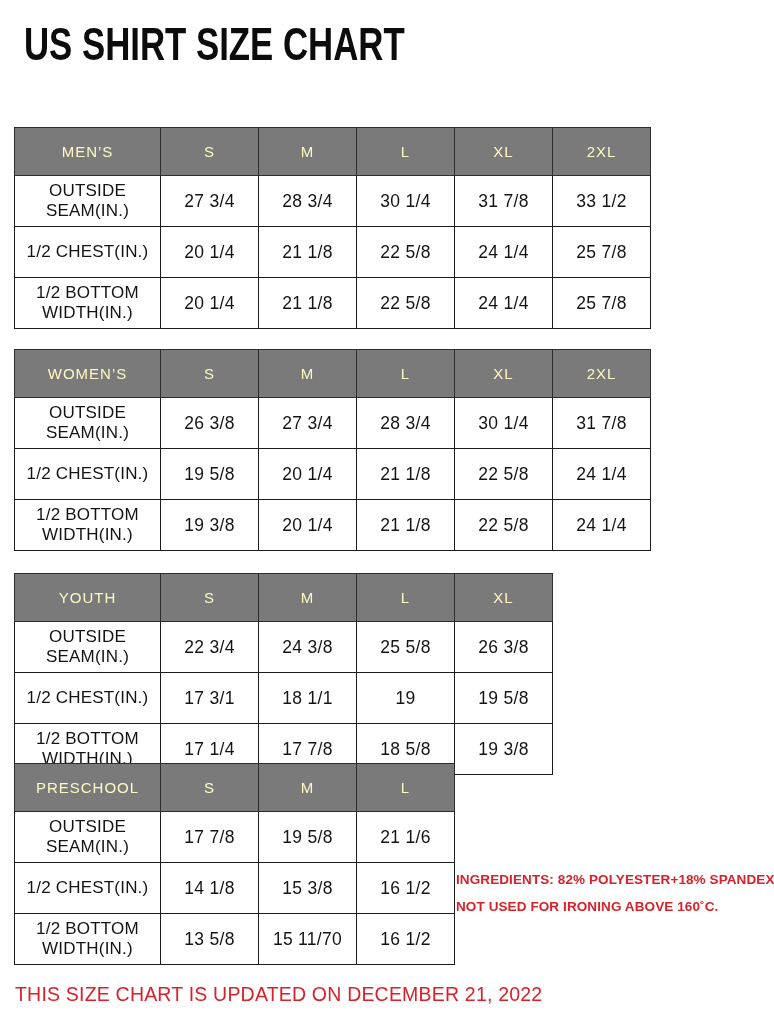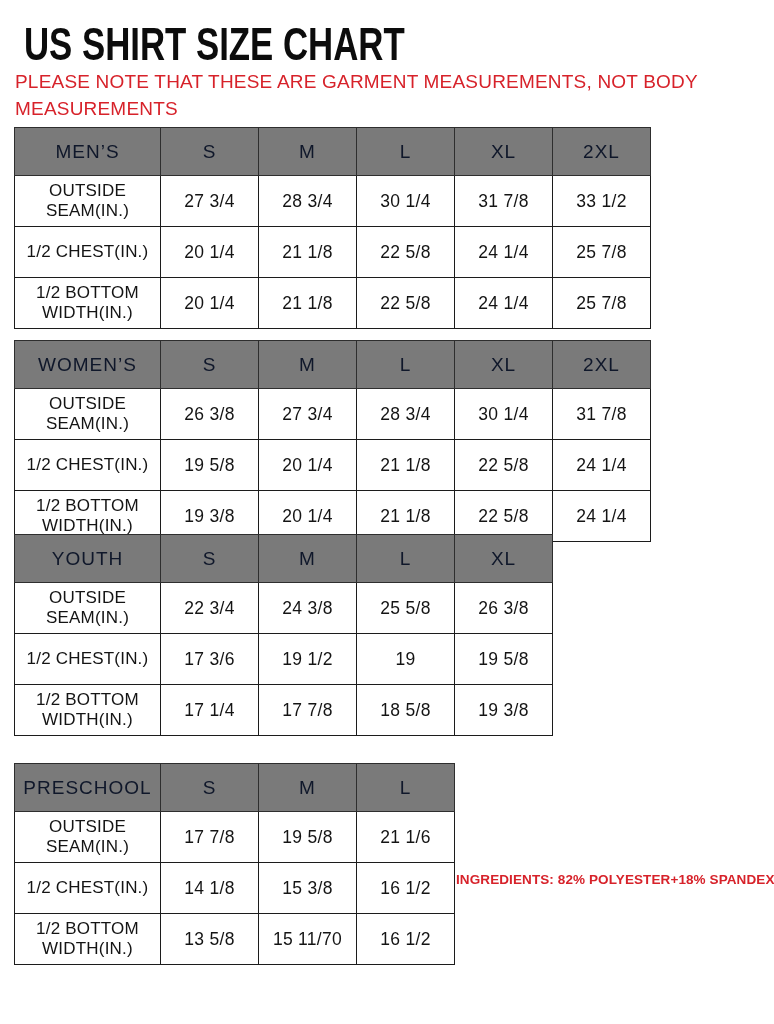--- a/index.html
+++ b/index.html
@@ -29,32 +29,32 @@
     font-size:19px;line-height:1.42;
     letter-spacing:0.2px;
   }
   .size-table{
     position:absolute;left:14px;
     border-collapse:collapse;
     table-layout:fixed;
     background:#ffffff;
   }
   .t-mens{top:127px;}
-  .t-womens{top:340px;}
-  .t-youth{top:534px;}
+  .t-womens{top:349px;}
+  .t-youth{top:573px;}
   .t-preschool{top:763px;}
   .size-table th,.size-table td{
     border:1px solid var(--border-dark);
     text-align:center;vertical-align:middle;
   }
   .size-table th{
     width:98px;height:48px;
     background:var(--header-gray);
-    color:#0f172a;
-    font-size:19px;font-weight:normal;
+    color:#fef9c3;
+    font-size:15px;font-weight:normal;
     letter-spacing:1px;
     border-color:#2e2e2e;
   }
   .size-table th.cat{width:146px;}
   .size-table td{
     height:51px;
     color:#141414;
     font-size:17.5px;
     letter-spacing:0.3px;
   }
@@ -81,21 +81,20 @@
     white-space:nowrap;
   }
 </style>
 </head>
 <body>
 
 <div id="page">
 
   <div class="title">US SHIRT SIZE CHART</div>
 
-  <div class="note">PLEASE NOTE THAT THESE ARE GARMENT MEASUREMENTS, NOT BODY MEASUREMENTS</div>
 
   <table class="size-table t-mens">
     <thead>
       <tr>
         <th class="cat">MEN’S</th>
         <th>S</th>
         <th>M</th>
         <th>L</th>
         <th>XL</th>
         <th>2XL</th>
@@ -181,22 +180,22 @@
     <tbody>
       <tr>
         <td class="lbl">OUTSIDE SEAM(IN.)</td>
         <td>22 3/4</td>
         <td>24 3/8</td>
         <td>25 5/8</td>
         <td>26 3/8</td>
       </tr>
       <tr>
         <td class="lbl">1/2 CHEST(IN.)</td>
-        <td>17 3/6</td>
-        <td>19 1/2</td>
+        <td>17 3/1</td>
+        <td>18 1/1</td>
         <td>19</td>
         <td>19 5/8</td>
       </tr>
       <tr>
         <td class="lbl">1/2 BOTTOM WIDTH(IN.)</td>
         <td>17 1/4</td>
         <td>17 7/8</td>
         <td>18 5/8</td>
         <td>19 3/8</td>
       </tr>
@@ -229,16 +228,18 @@
         <td class="lbl">1/2 BOTTOM WIDTH(IN.)</td>
         <td>13 5/8</td>
         <td>15 11/70</td>
         <td>16 1/2</td>
       </tr>
     </tbody>
   </table>
 
   <div class="ingredients">
     <div>INGREDIENTS: 82% POLYESTER+18% SPANDEX.</div>
+    <div>NOT USED FOR IRONING ABOVE 160˚C.</div>
   </div>
 
+  <div class="footer">THIS SIZE CHART IS UPDATED ON DECEMBER 21, 2022</div>
 
 </div>
 
 </body></html>

